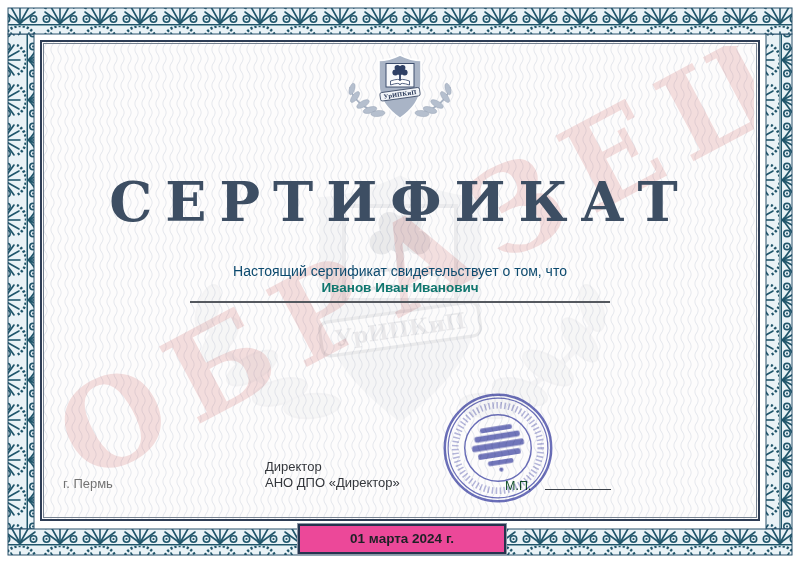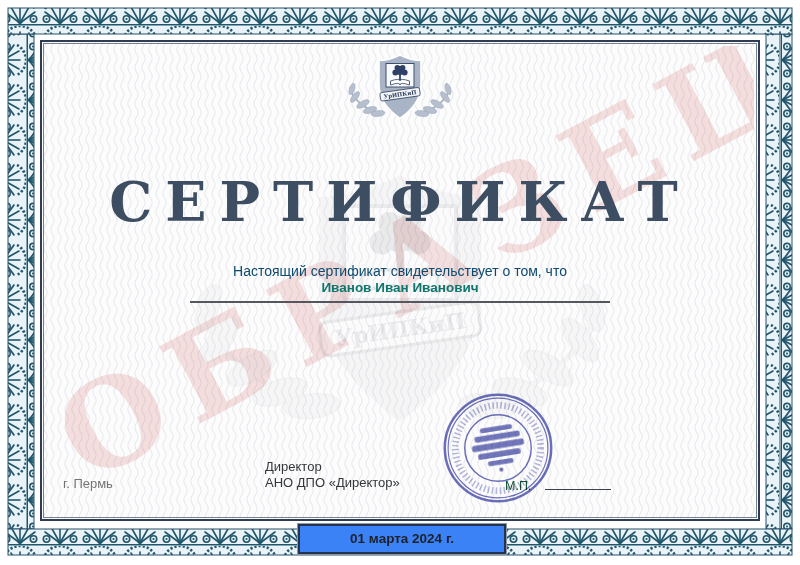--- a/index.html
+++ b/index.html
@@ -40,21 +40,21 @@
   .course{top:345px;font-size:13.5px;font-weight:bold;color:#26282d;line-height:19.5px;}
   .city{left:63px;top:476px;font-size:13px;color:#737373;}
   .director{left:265px;top:459px;font-size:13px;color:#33363b;line-height:15.5px;text-align:left;}
   .mp-row{left:505px;top:479px;font-size:12.5px;color:#14532d;}
   .mp-line{display:inline-block;width:66px;border-bottom:1.5px solid #3c4148;
     margin-left:14px;vertical-align:baseline;height:10px;}
   .stamp{left:441px;top:391px;width:114px;height:114px;z-index:6;
     mix-blend-mode:multiply;opacity:0.88;}
   .disclaimer{top:497px;font-size:11.5px;color:#565c66;}
   .date-box{left:298px;top:524px;width:204px;height:26px;line-height:26px;
-    background:#3b82f6;border:2px solid #25344e;box-shadow:0 0 0 1px #8d97a6;
+    background:#ec4899;border:2px solid #25344e;box-shadow:0 0 0 1px #8d97a6;
     text-align:center;font-size:13.5px;font-weight:bold;color:#1e2126;z-index:7;}
 </style>
 </head>
 <body>
 
 <div class="certificate">
 
   <svg class="layer" width="800" height="565" viewBox="0 0 800 565">
     <defs>
       <pattern id="ornH" width="40" height="26" patternUnits="userSpaceOnUse">

